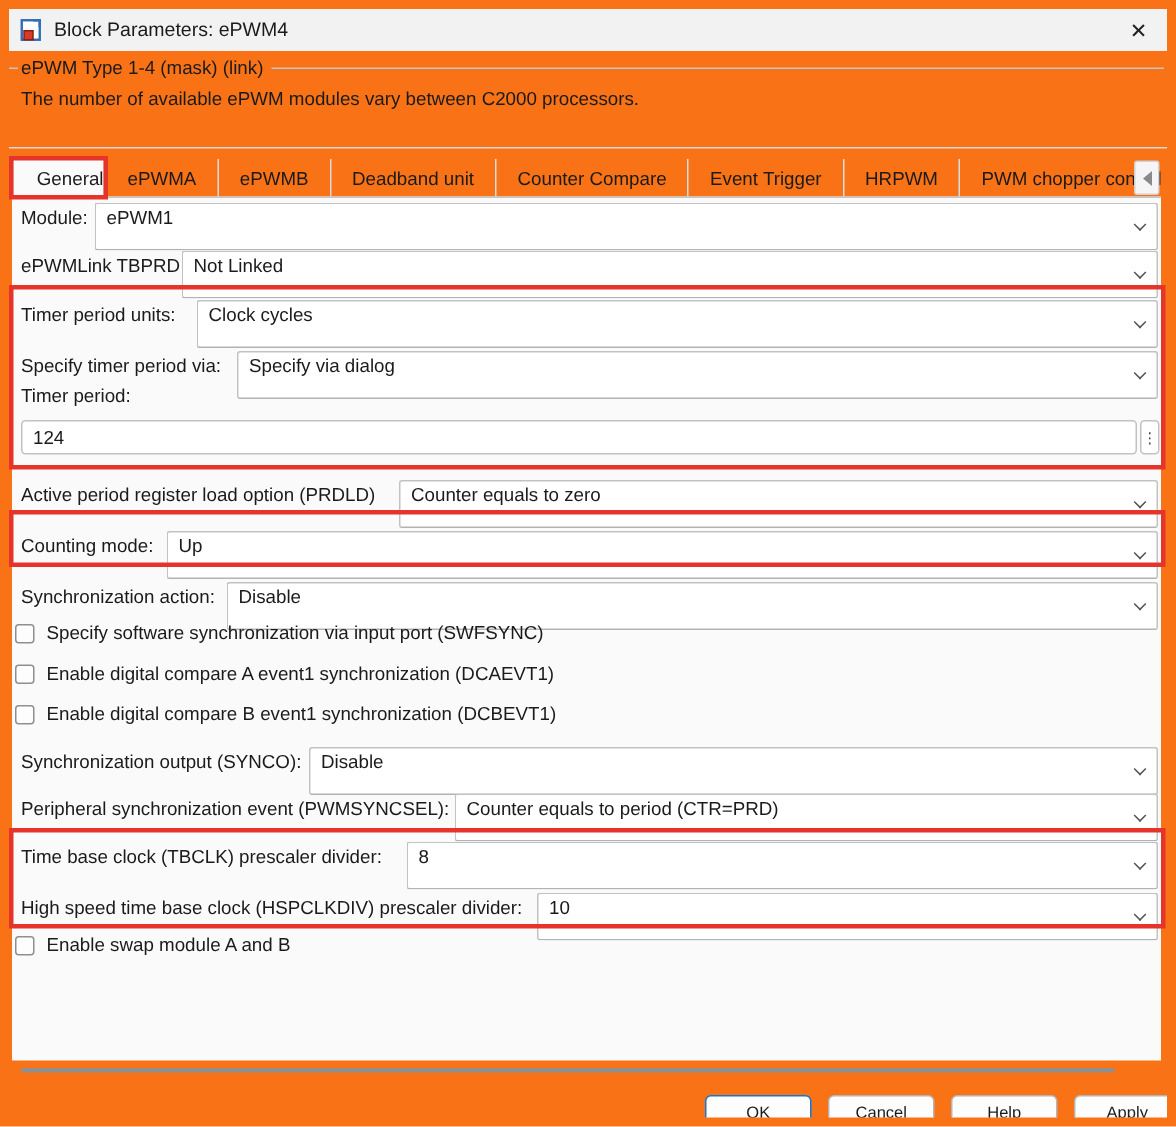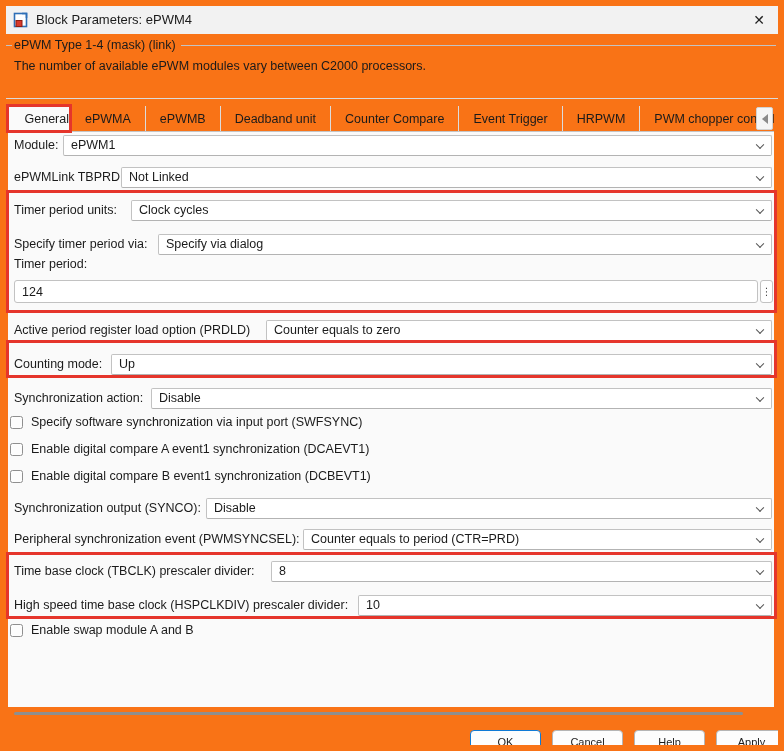--- a/index.html
+++ b/index.html
@@ -31,21 +31,21 @@
   }
   .tabs-rest{position:absolute;left:64px;top:100px;height:25px;display:flex;z-index:1;}
   .tab{display:flex;align-items:center;padding:0 14px;border-right:1px solid #dcdcdc;white-space:nowrap;}
   .tab:first-child{border-left:1px solid #dcdcdc;}
   .tab-scroll{position:absolute;left:750px;top:101px;width:17px;height:23px;background:#f5f5f5;border:1px solid #d2d2d2;border-radius:2px;display:flex;align-items:center;justify-content:center;z-index:2;}
   .tri-left{width:0;height:0;border-top:5px solid transparent;border-bottom:5px solid transparent;border-right:6px solid #8a8a8a;}
   
   .panel{position:absolute;left:2px;top:125px;width:766px;height:576px;background:#fafafa;border-top:1px solid #c5c5c5;z-index:2;}
   .lbl{position:absolute;height:21px;line-height:21px;white-space:nowrap;z-index:4;}
   .combo{
-    position:absolute;height:21px;background:#ffffff;border:1px solid #c2c2c2;
+    position:absolute;height:32px;background:#ffffff;border:1px solid #c2c2c2;
     border-bottom-color:#b3b3b3;border-radius:2px;line-height:19px;padding:0 20px 0 7px;
     white-space:nowrap;overflow:hidden;z-index:4;cursor:default;
   }
   .chev{position:absolute;right:8px;top:50%;width:6px;height:6px;border-right:1.4px solid #555;border-bottom:1.4px solid #555;transform:translateY(-72%) rotate(45deg);}
   .tp-input{
     position:absolute;left:8px;top:274px;width:744px;height:23px;z-index:4;
     background:#fff;border:1px solid #c2c2c2;border-radius:3px;padding:0 7px;
     font-family:"Liberation Sans", sans-serif;font-size:12.5px;color:#1b1b1b;outline:none;
   }
   .dots-btn{position:absolute;left:754px;top:274px;width:13px;height:23px;z-index:4;background:#fff;border:1px solid #c2c2c2;border-radius:3px;display:flex;align-items:center;justify-content:center;font-size:10px;color:#444;}

